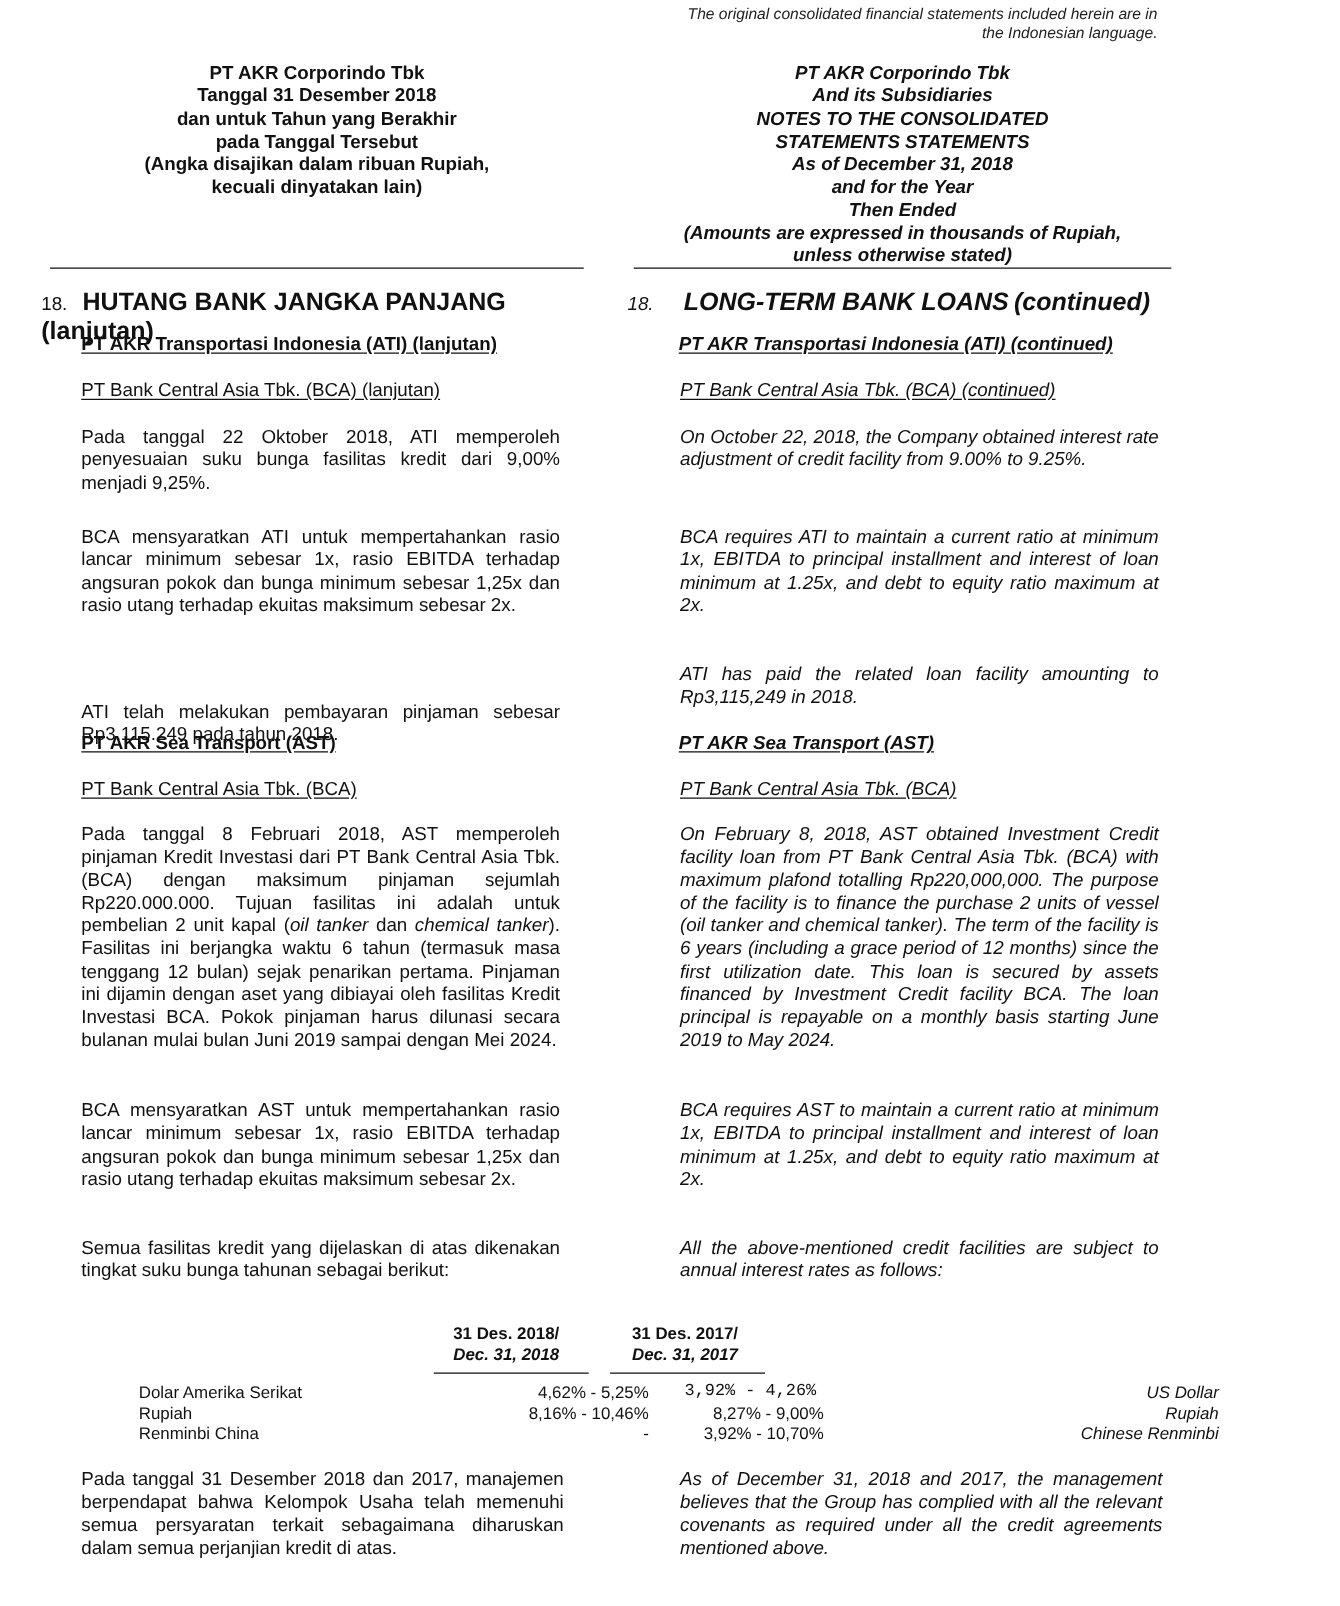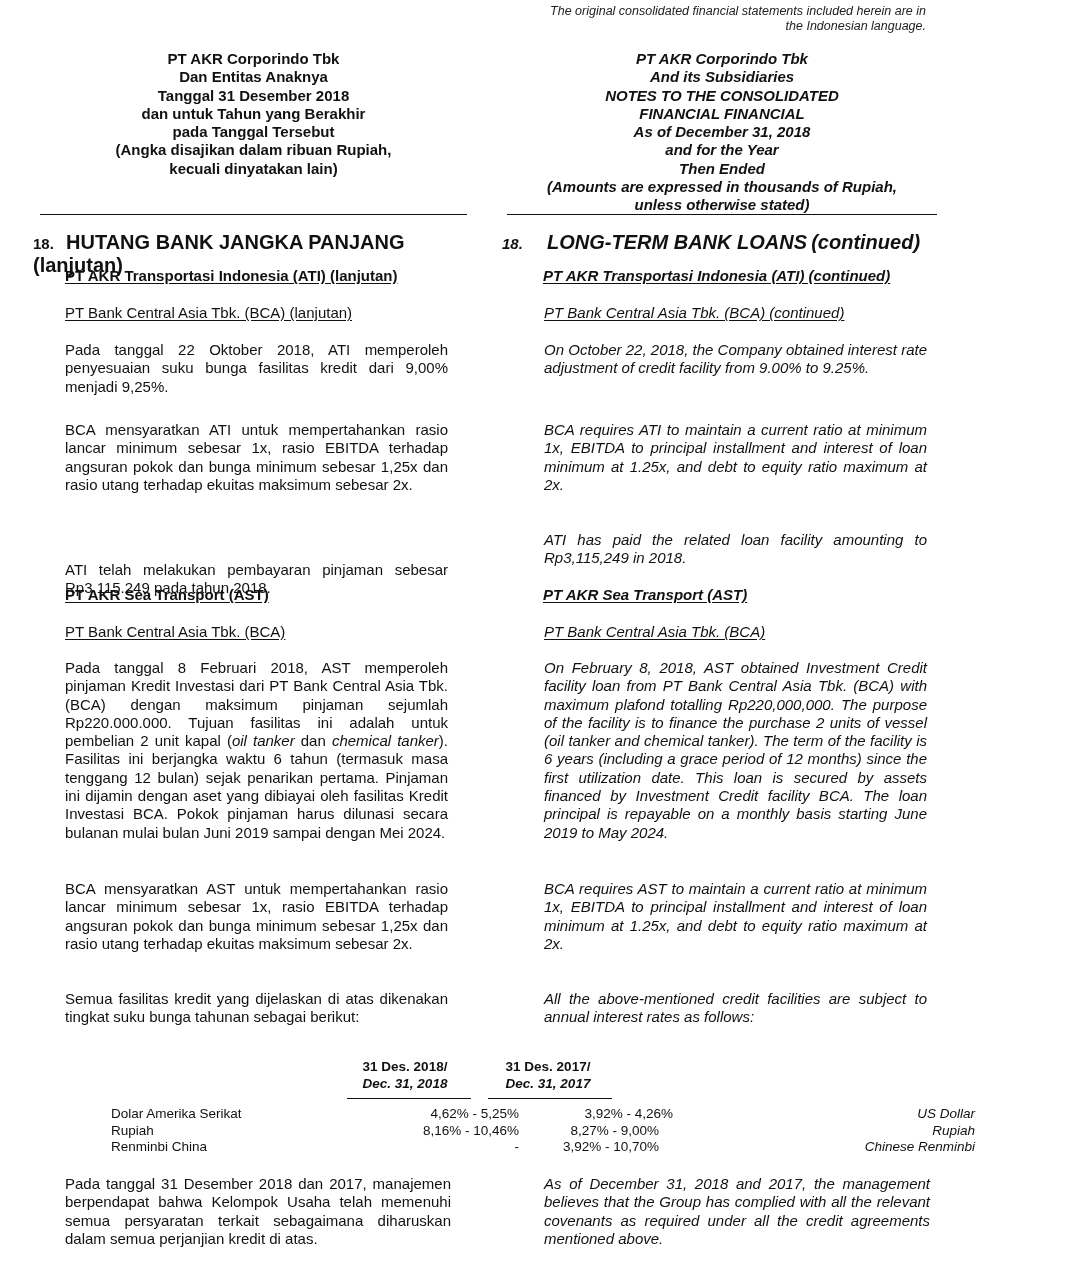--- a/index.html
+++ b/index.html
@@ -16,21 +16,21 @@
   .hdr {
     top: 50px; width: 427px; text-align: center; font-weight: bold;
     font-size: 15px; line-height: 18.3px;
   }
   .hdr.left { left: 40px; }
   .hdr.right { left: 507px; width: 430px; font-style: italic; }
   .hdr-rule { height: 0; border-top: 1.6px solid #111; top: 214px; }
   .hdr-rule.left { left: 40px; width: 427px; }
   .hdr-rule.right { left: 507px; width: 430px; }
 
-  .sec-num { font-weight: bold; font-size: 15px; }
+  .sec-num { font-weight: normal; font-size: 15px; }
   .sec-title { font-weight: bold; font-size: 20px; text-align: right; }
   .it { font-style: italic; }
   .u { text-decoration: underline; text-underline-offset: 2px; }
   .b { font-weight: bold; }
 
   .para {
     font-size: 15px; line-height: 18.3px; text-align: justify;
   }
   .col-l { left: 65px; width: 383px; }
   .col-r { left: 544px; width: 383px; }
@@ -47,32 +47,31 @@
 </head>
 <body>
 
 <div class="abs top-note">
   <div>The original consolidated financial statements included herein are in</div>
   <div>the Indonesian language.</div>
 </div>
 
 <div class="abs hdr left">
   <div>PT AKR Corporindo Tbk</div>
-  <div>Dan Entitas Anaknya</div>
   <div>Tanggal 31 Desember 2018</div>
   <div>dan untuk Tahun yang Berakhir</div>
   <div>pada Tanggal Tersebut</div>
   <div>(Angka disajikan dalam ribuan Rupiah,</div>
   <div>kecuali dinyatakan lain)</div>
 </div>
 <div class="abs hdr right">
   <div>PT AKR Corporindo Tbk</div>
   <div>And its Subsidiaries</div>
   <div>NOTES TO THE CONSOLIDATED</div>
-  <div>FINANCIAL FINANCIAL</div>
+  <div>STATEMENTS STATEMENTS</div>
   <div>As of December 31, 2018</div>
   <div>and for the Year</div>
   <div>Then Ended</div>
   <div>(Amounts are expressed in thousands of Rupiah,</div>
   <div>unless otherwise stated)</div>
 </div>
 <div class="abs hdr-rule left"></div>
 <div class="abs hdr-rule right"></div>
 
 <div class="abs" style="left:33px; top:231px; width:440px;">
@@ -124,21 +123,21 @@
   <div>31 Des. 2017/</div>
   <div class="it2">Dec. 31, 2017</div>
 </div>
 <div class="abs tbl-rule" style="left:347px; top:1098px; width:124px;"></div>
 <div class="abs tbl-rule" style="left:488px; top:1098px; width:124px;"></div>
 
 <div class="abs" style="left:63px; top:1106px; width:866px;">
   <div class="tbl-row" style="position:relative; height:16.5px;">
     <span class="abs" style="left:0; top:0;">Dolar Amerika Serikat</span>
     <span class="abs num" style="left:270px; width:138px; top:0;">4,62% - 5,25%</span>
-    <span class="abs num" style="left:424px; width:138px; top:0;">3,92% - 4,26%</span>
+    <span class="abs num" style="left:404px; width:138px; top:0;font-family:Liberation Mono, monospace;">3,92% - 4,26%</span>
     <span class="abs num it" style="left:664px; width:200px; top:0;">US Dollar</span>
   </div>
   <div class="tbl-row" style="position:relative; height:16.5px;">
     <span class="abs" style="left:0; top:0;">Rupiah</span>
     <span class="abs num" style="left:270px; width:138px; top:0;">8,16% - 10,46%</span>
     <span class="abs num" style="left:410px; width:138px; top:0;">8,27% - 9,00%</span>
     <span class="abs num it" style="left:664px; width:200px; top:0;">Rupiah</span>
   </div>
   <div class="tbl-row" style="position:relative; height:16.5px;">
     <span class="abs" style="left:0; top:0;">Renminbi China</span>

